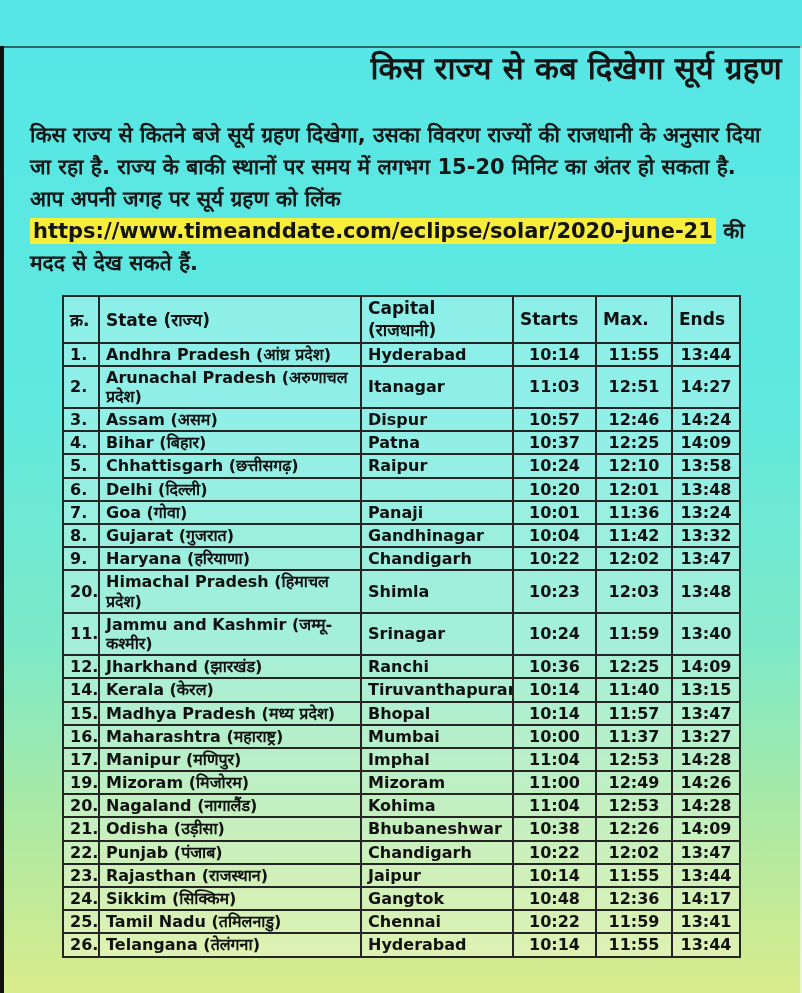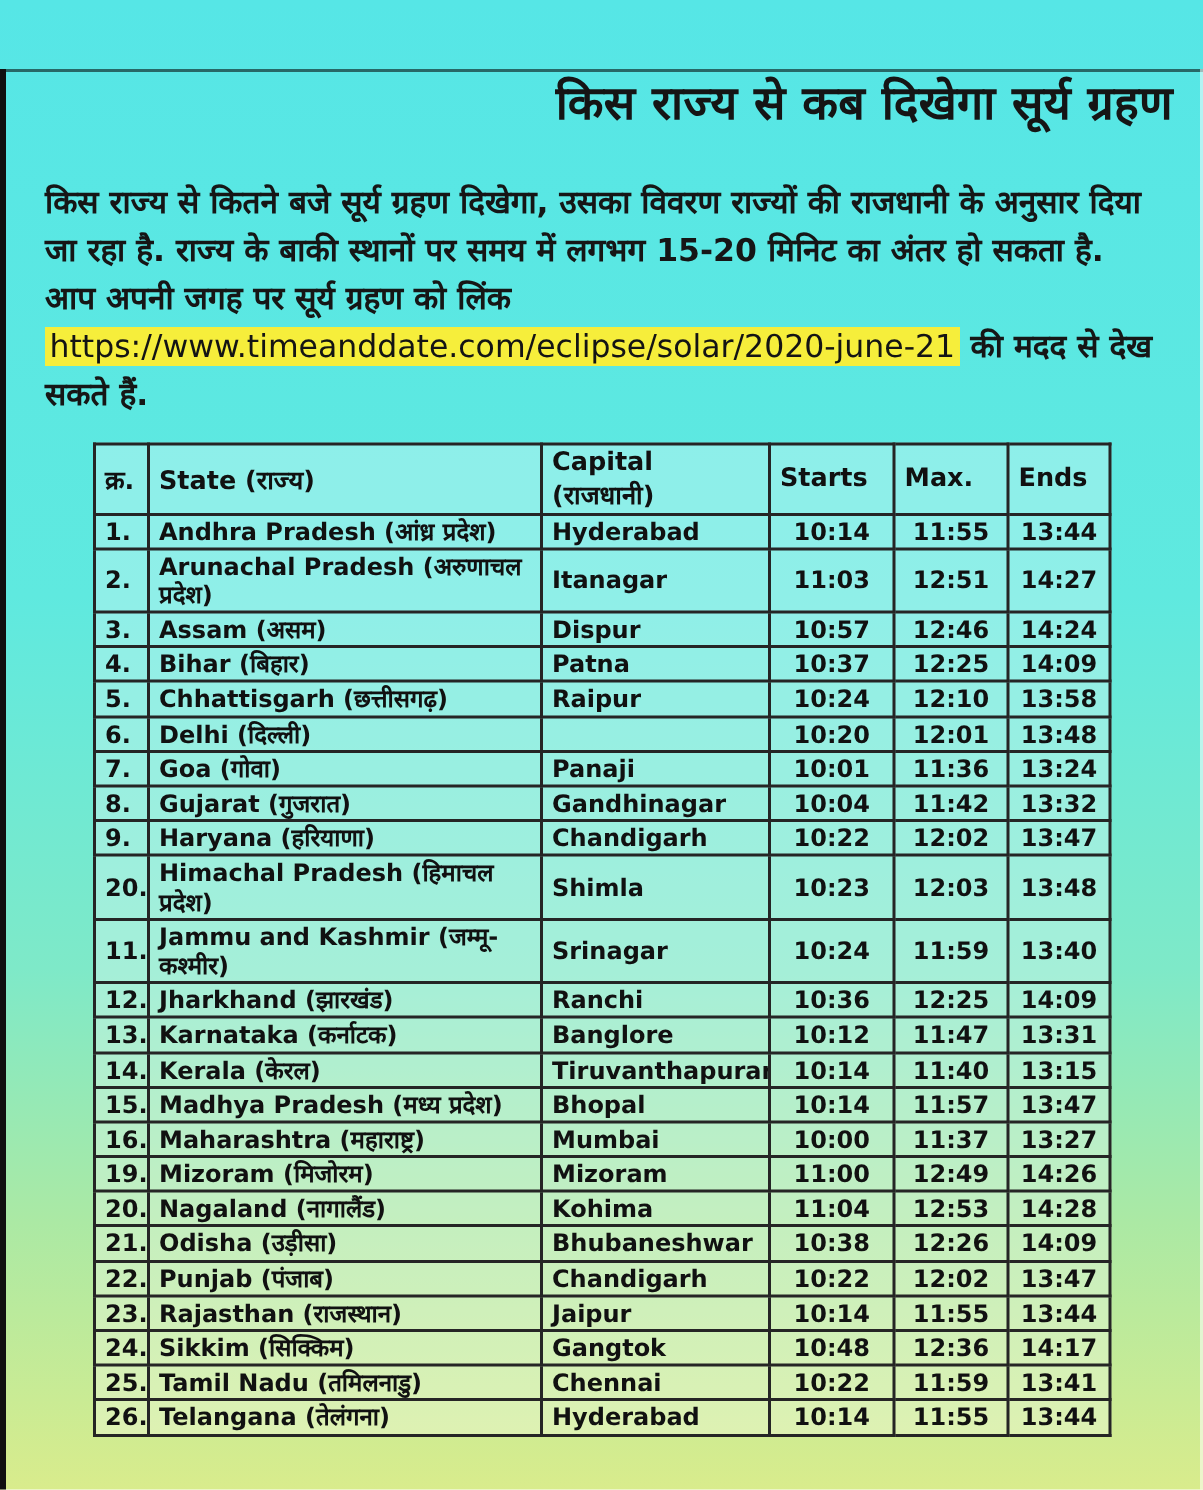--- a/index.html
+++ b/index.html
@@ -31,21 +31,21 @@
     margin: 32px 28px 0 30px;
     font-size: 21px;
     line-height: 1.52;
     font-weight: 600;
     color: #161616;
     text-align: left;
   }
   .hl {
     background: #f6ee3b;
     padding: 1px 3px;
-    font-weight: 400;
+    font-weight: 700;
     color: #141414;
     text-decoration: none;
   }
 
   table.timings {
     margin: 15px 0 0 62px;
     border-collapse: collapse;
     table-layout: fixed;
     width: 679px;
     background: rgba(255,255,255,0.30);
@@ -201,28 +201,20 @@
         </tr>
         <tr>
           <td class="t-left">12.</td>
           <td class="t-left">Jharkhand (झारखंड)</td>
           <td class="t-left">Ranchi</td>
           <td class="t-center">10:36</td>
           <td class="t-center">12:25</td>
           <td class="t-center">14:09</td>
         </tr>
         <tr>
-          <td class="t-left">13.</td>
-          <td class="t-left">Karnataka (कर्नाटक)</td>
-          <td class="t-left">Banglore</td>
-          <td class="t-center">10:12</td>
-          <td class="t-center">11:47</td>
-          <td class="t-center">13:31</td>
-        </tr>
-        <tr>
           <td class="t-left">14.</td>
           <td class="t-left">Kerala (केरल)</td>
           <td class="t-left">Tiruvanthapuram</td>
           <td class="t-center">10:14</td>
           <td class="t-center">11:40</td>
           <td class="t-center">13:15</td>
         </tr>
         <tr>
           <td class="t-left">15.</td>
           <td class="t-left">Madhya Pradesh (मध्य प्रदेश)</td>
@@ -233,20 +225,28 @@
         </tr>
         <tr>
           <td class="t-left">16.</td>
           <td class="t-left">Maharashtra (महाराष्ट्र)</td>
           <td class="t-left">Mumbai</td>
           <td class="t-center">10:00</td>
           <td class="t-center">11:37</td>
           <td class="t-center">13:27</td>
         </tr>
         <tr>
+          <td class="t-left">17.</td>
+          <td class="t-left">Manipur (मणिपुर)</td>
+          <td class="t-left">Imphal</td>
+          <td class="t-center">11:04</td>
+          <td class="t-center">12:53</td>
+          <td class="t-center">14:28</td>
+        </tr>
+        <tr>
           <td class="t-left">19.</td>
           <td class="t-left">Mizoram (मिजोरम)</td>
           <td class="t-left">Mizoram</td>
           <td class="t-center">11:00</td>
           <td class="t-center">12:49</td>
           <td class="t-center">14:26</td>
         </tr>
         <tr>
           <td class="t-left">20.</td>
           <td class="t-left">Nagaland (नागालैंड)</td>

